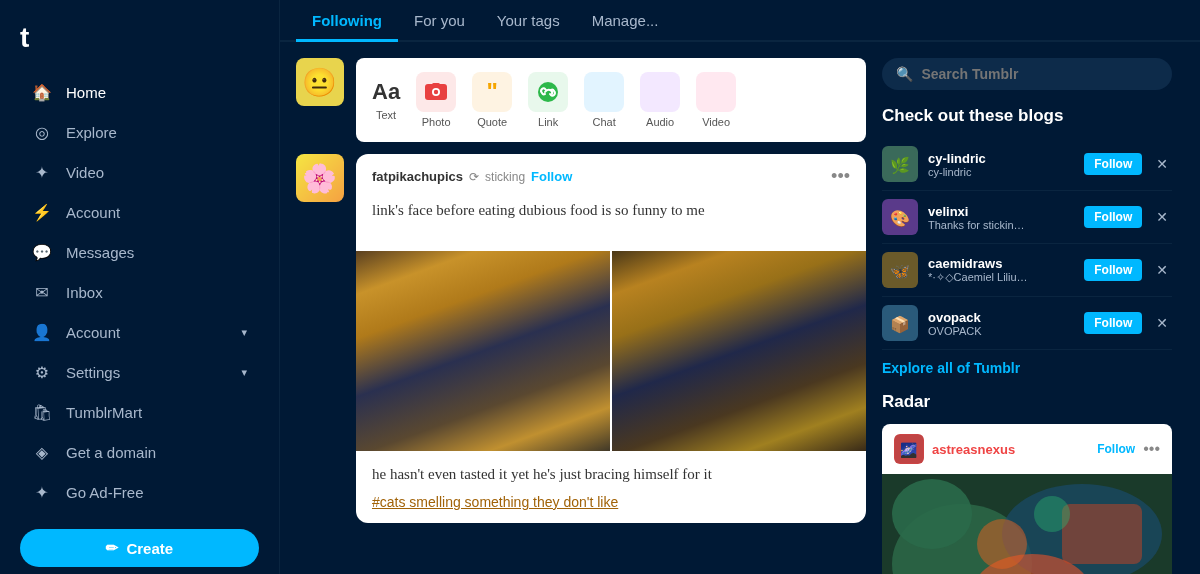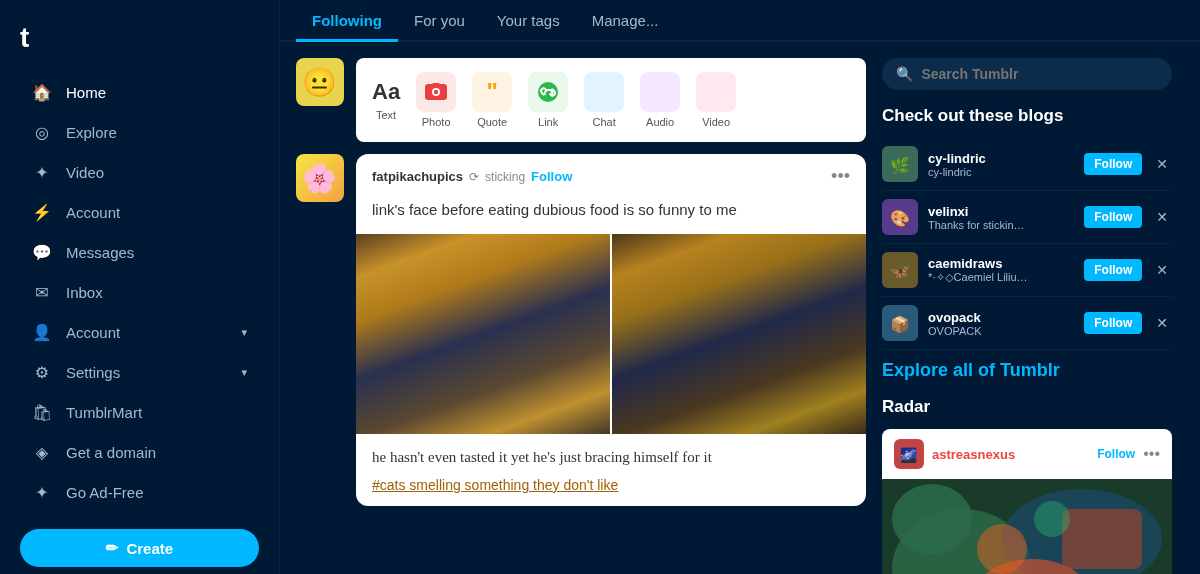--- a/index.html
+++ b/index.html
@@ -167,21 +167,21 @@
       display: flex;
       align-items: center;
       padding: 12px 16px 8px 16px;
       gap: 8px;
     }
     .post-meta { display: flex; align-items: center; gap: 6px; flex: 1; }
     .post-author { font-size: 13px; font-weight: 700; color: #333; }
     .post-reblog { color: #888; font-size: 12px; }
     .post-follow { color: #00b8ff; font-size: 13px; font-weight: 600; cursor: pointer; }
     .post-more { margin-left: auto; color: #888; cursor: pointer; font-size: 18px; }
-    .post-text { padding: 4px 16px 12px 16px; font-size: 15px; color: #333; line-height: 1.5; }
+    .post-text { padding: 4px 16px 29px 16px; font-size: 15px; color: #333; line-height: 1.5; font-family: Liberation Serif, serif; }
     .post-image-container {
       display: flex;
       gap: 2px;
     }
     .post-caption { padding: 12px 16px 6px 16px; font-size: 15px; color: #333; line-height: 1.5; font-family: Liberation Serif, serif; }
     .post-tag { padding: 2px 16px 12px 16px; }
     .post-tag a { color: #a16207; font-size: 14px; text-decoration: underline; cursor: pointer; }
 
     
     #right-sidebar {
@@ -250,21 +250,21 @@
       background: none;
       border: none;
       color: #a8b8cc;
       cursor: pointer;
       font-size: 14px;
       padding: 0 4px;
     }
     .explore-link {
       display: block;
       color: #00b8ff;
-      font-size: 18px;
+      font-size: 14px;
       font-weight: 600;
       margin: 10px 0 16px 0;
       cursor: pointer;
     }
 
     .radar-section { }
     .radar-card {
       background: #0d2b4a;
       border-radius: 8px;
       overflow: hidden;

